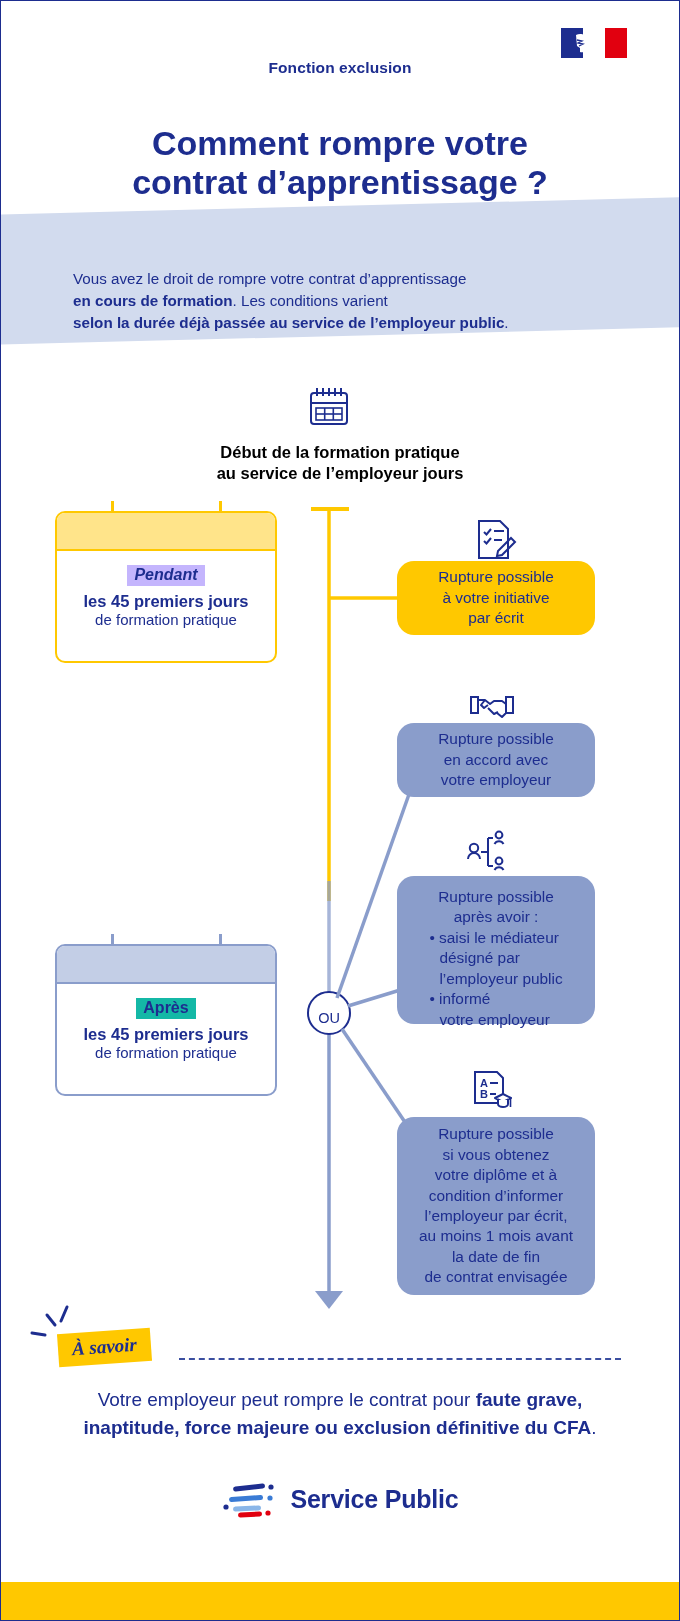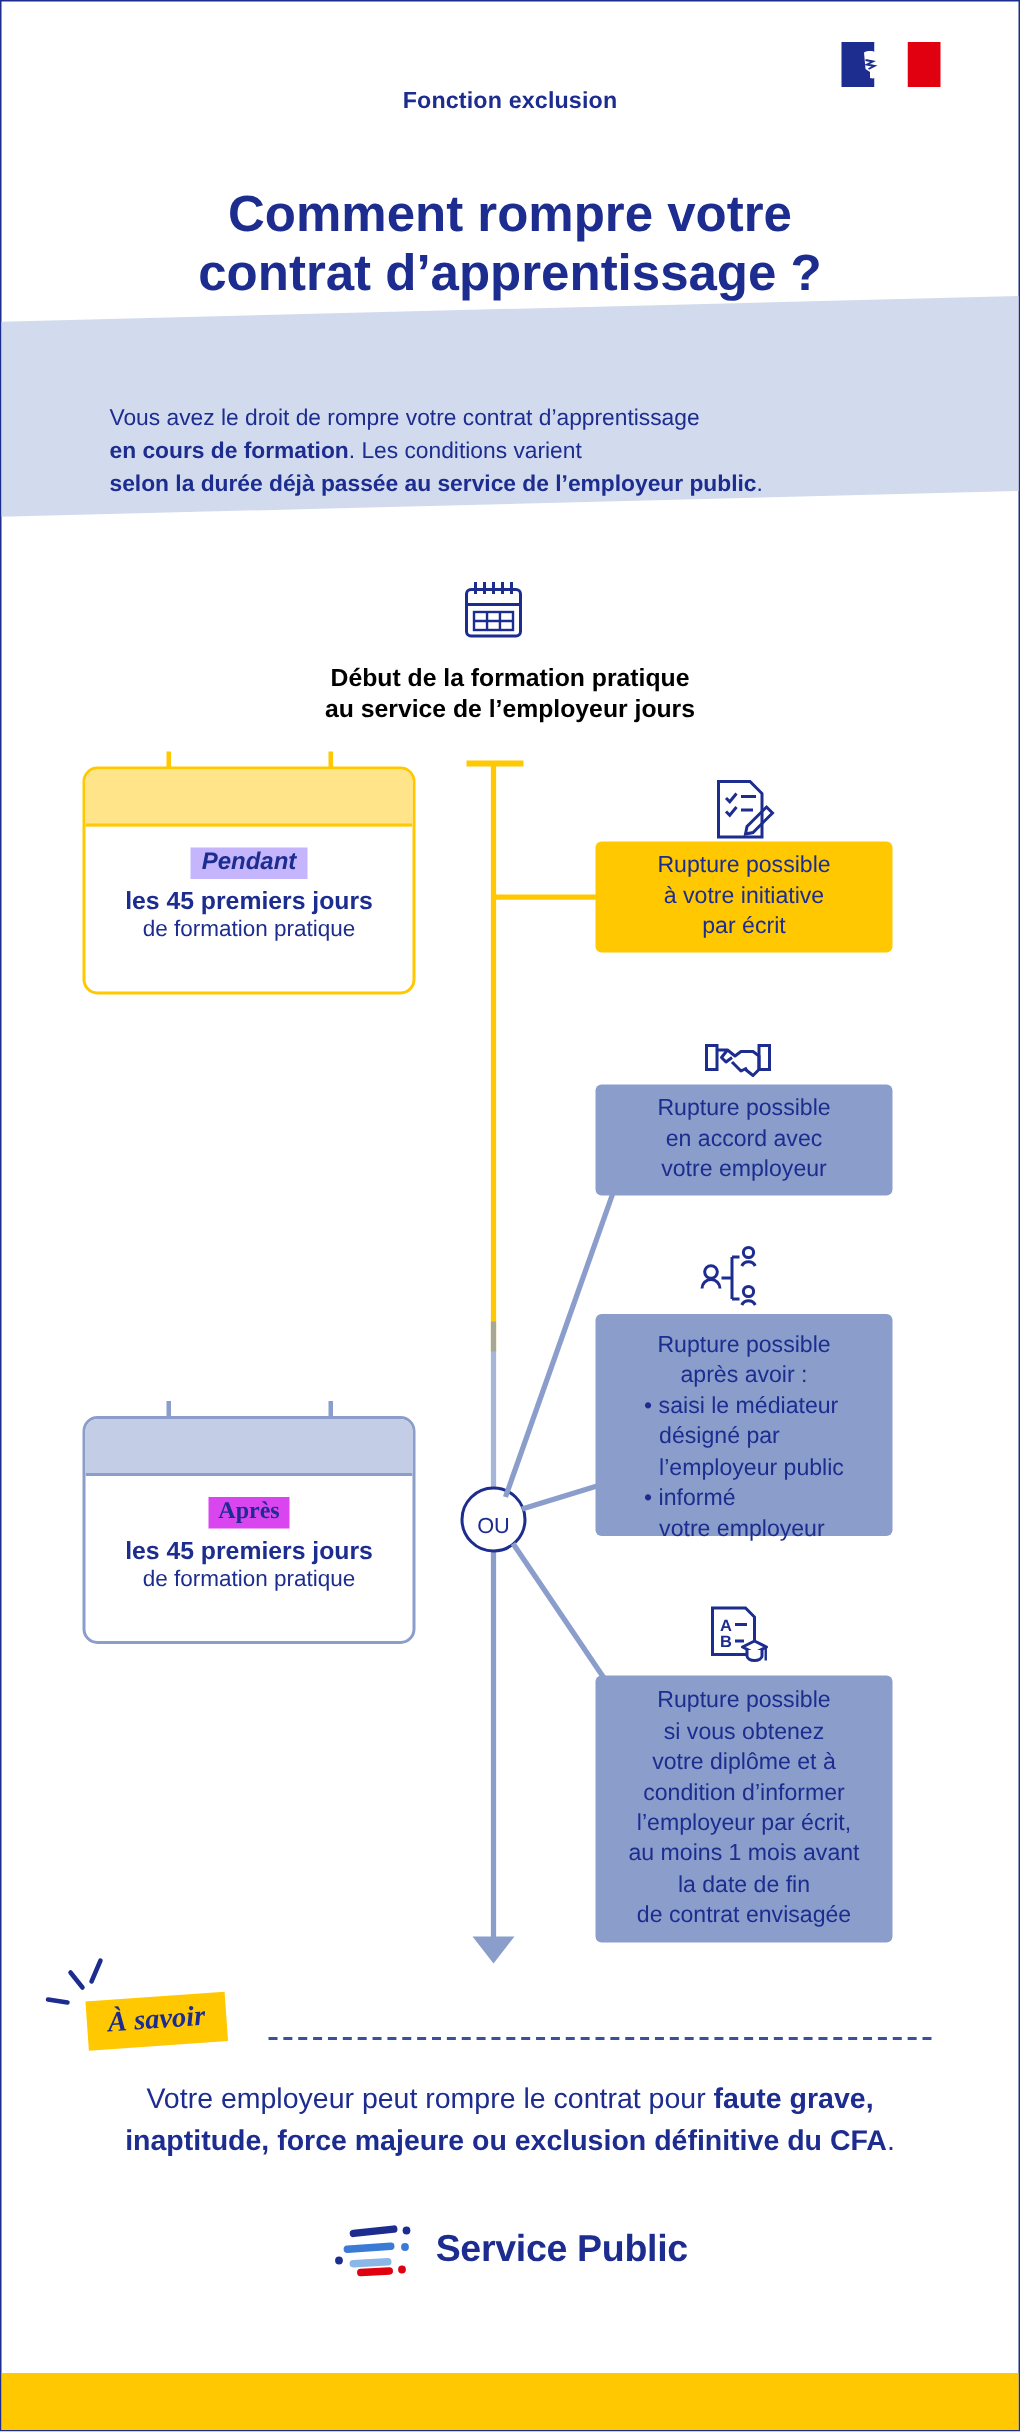--- a/index.html
+++ b/index.html
@@ -147,33 +147,33 @@
   }
   #card-pendant .pc-head { background: #ffe48a; border-bottom-color: #ffc800; }
   #card-pendant .pc-tag  { background: #c4b5fd; color: #1d2d8f; font-style: italic; }
 
   #card-apres {
     top: 943px; left: 54px;
     border: 2px solid #8a9dcb;
     height: 152px;
   }
   #card-apres .pc-head { background: #c3cee6; border-bottom-color: #8a9dcb; }
-  #card-apres .pc-tag  { background: #d946ef; color: #1d2d8f; font-family: Liberation Serif, serif; }
+  #card-apres .pc-tag  { background: #14b8a6; color: #1d2d8f; }
 
   .ring {
     position: absolute;
     width: 2.5px;
     background: #8a9dcb;
   }
   .ring.y { background: #ffc800; }
 
   
   .outcome {
     position: absolute;
-    border-radius: 4px;
+    border-radius: 17px;
     box-sizing: border-box;
     text-align: center;
     color: #1d2d8f;
     font-size: 15.4px;
     line-height: 1.33;
     padding: 11px 13px;
   }
   .outcome.yellow { background: #ffc800; }
   .outcome.blue   { background: #8a9dcb; }
   .outcome .bullets {

